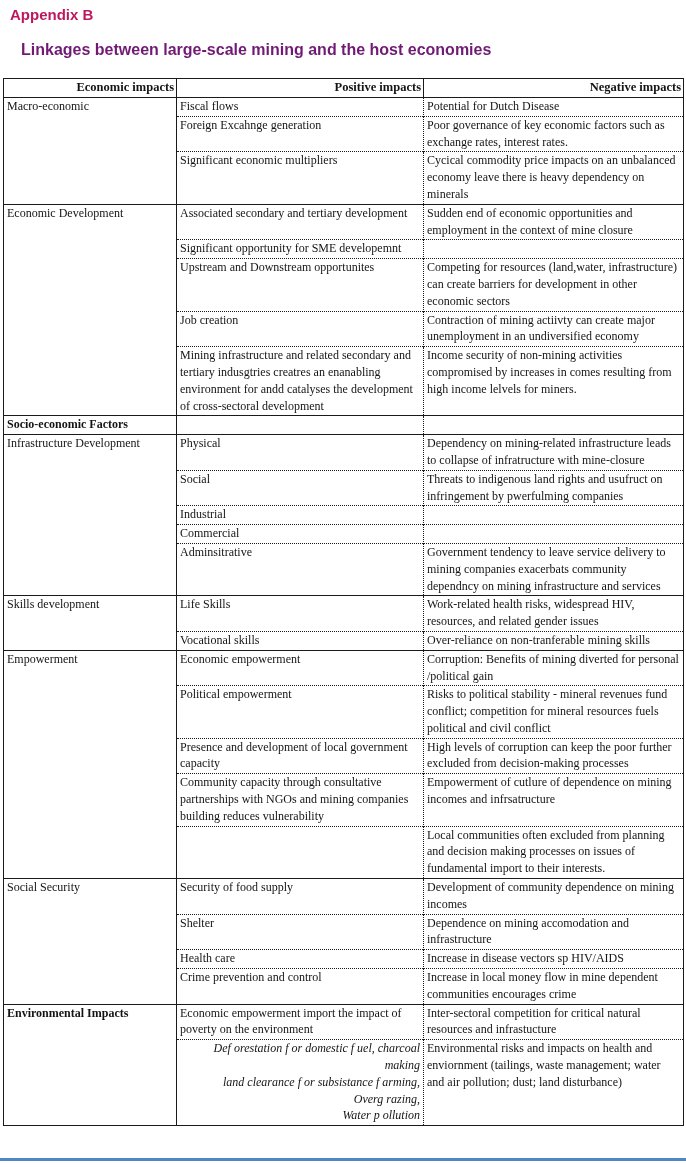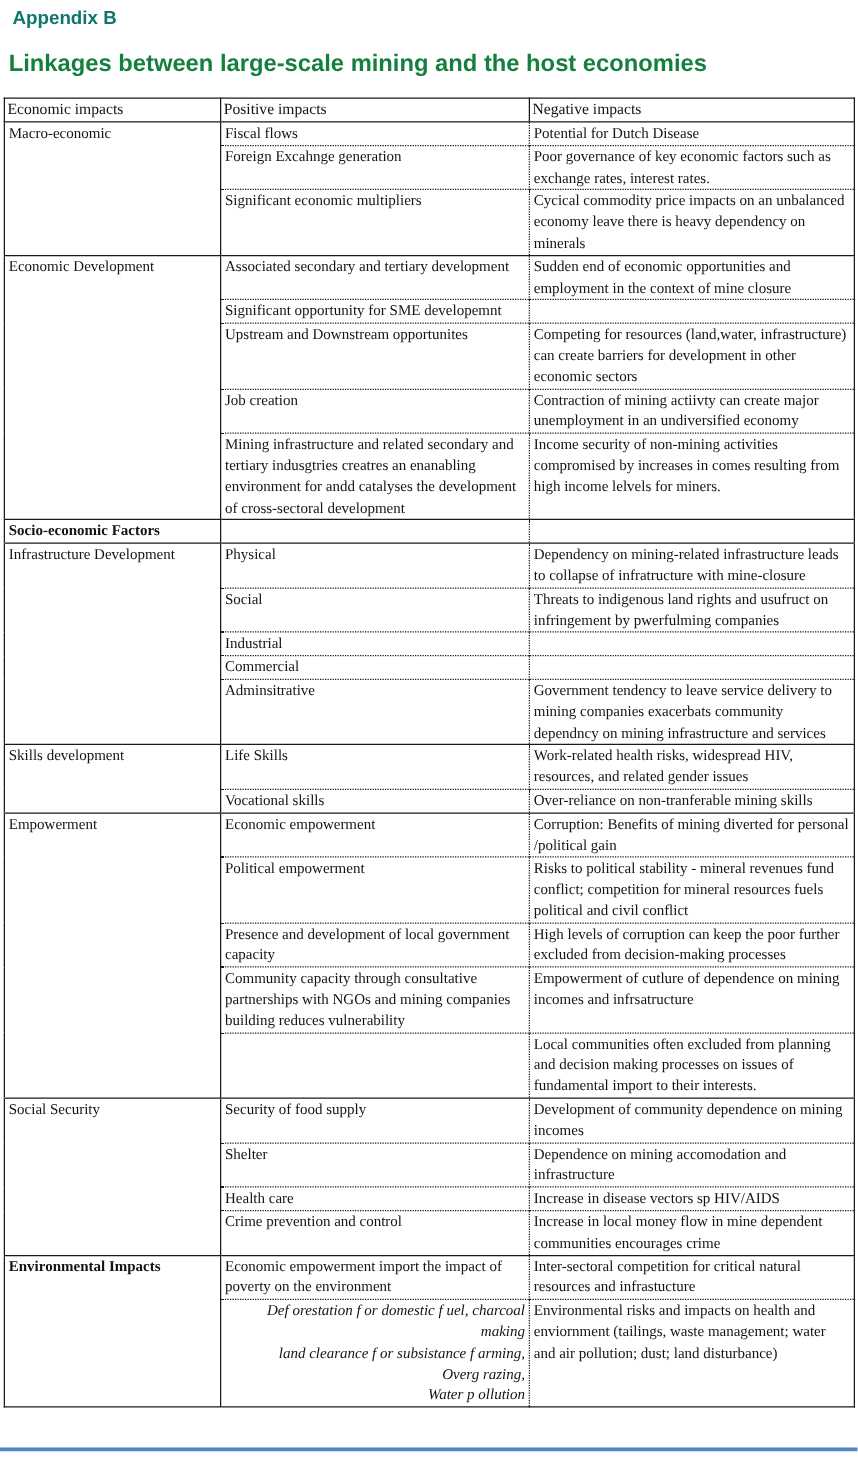--- a/index.html
+++ b/index.html
@@ -15,48 +15,48 @@
     font-family: "Liberation Serif", serif;
     color: #141414;
   }
   .appendix-label {
     position: absolute;
     top: 6px;
     left: 10px;
     font-family: "Liberation Sans", sans-serif;
     font-weight: bold;
     font-size: 15px;
-    color: #0f766e;
+    color: #be185d;
   }
   .page-title {
     position: absolute;
     top: 41px;
-    left: 7px;
+    left: 21px;
     font-family: "Liberation Sans", sans-serif;
     font-weight: bold;
-    font-size: 19px;
-    color: #15803d;
+    font-size: 16px;
+    color: #701a75;
   }
   table.impacts {
     position: absolute;
     top: 78px;
     left: 3px;
     width: 680px;
     border-collapse: collapse;
     table-layout: fixed;
     border: 1.4px solid #1a1a1a;
   }
   col.c1 { width: 173px; }
   col.c2 { width: 247px; }
   col.c3 { width: 260px; }
   th {
     border: 1.2px solid #1a1a1a;
-    font-weight: normal;
+    font-weight: bold;
     font-size: 12.5px;
-    text-align: left;
+    text-align: right;
     padding: 1px 2px 2px 2px;
     line-height: 15px;
   }
   td {
     vertical-align: top;
     font-size: 12px;
     line-height: 16.8px;
     padding: 0 3px 1px 3px;
     height: 16px;
     word-wrap: break-word;

